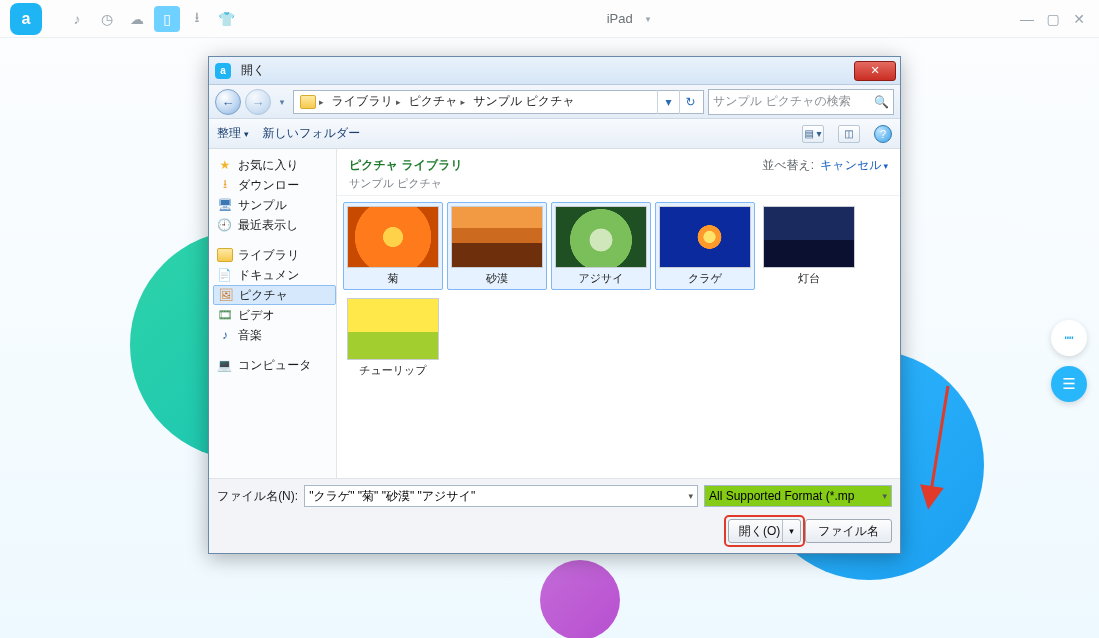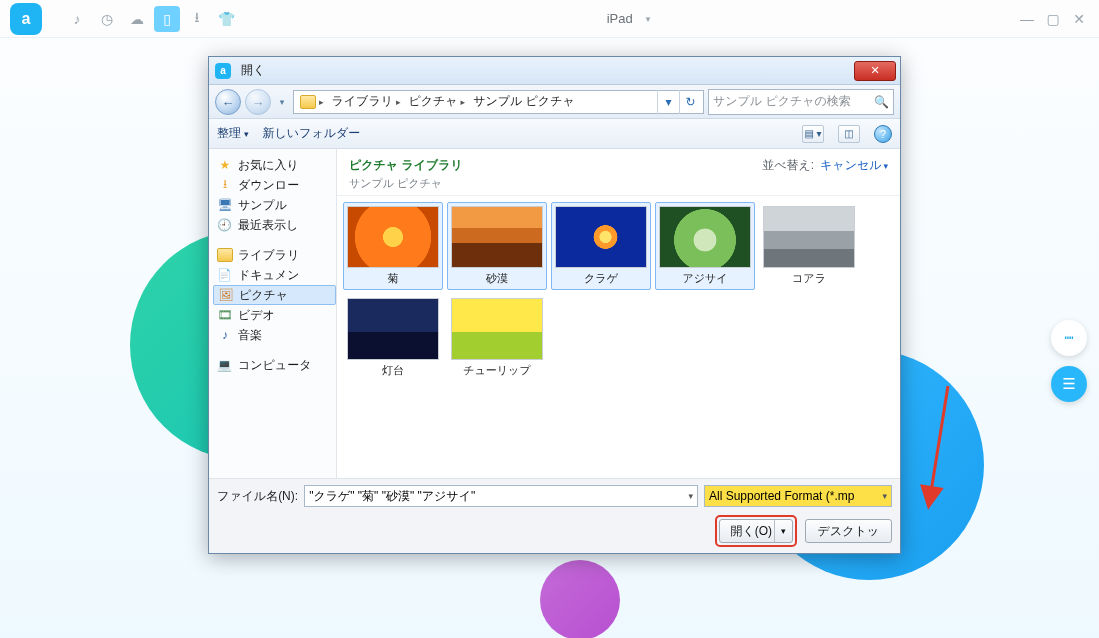--- a/index.html
+++ b/index.html
@@ -67,22 +67,22 @@
 .thumbs { flex:1; padding:6px 6px; display:flex; flex-wrap:wrap; align-content:flex-start; gap:4px 4px; overflow:auto;}
 .thumb { width:100px; display:flex; flex-direction:column; align-items:center; padding:3px; border:1px solid transparent; border-radius:2px;}
 .thumb.sel { background:#e6f2ff; border:1px solid #7fb8f2; }
 .timg { width:92px; height:62px; border:1px solid #c8ced4; background:#ddd; overflow:hidden; }
 .tname { font-size:11px; color:#222; margin-top:3px; text-align:center; width:100%; overflow:hidden; text-overflow:ellipsis; white-space:nowrap;}
 
 .dlg-bottom { border-top:1px solid #dfe4e9; padding:6px 8px; background:#f2f4f7; }
 .row1{ display:flex; align-items:center; gap:6px; }
 .fnlbl{ font-size:12px; color:#222; white-space:nowrap; }
 .fnbox{ flex:1; height:22px; background:#fff; border:1px solid #a8b8c8; display:flex; align-items:center; justify-content:space-between; padding:0 4px; font-size:12px;}
-.fmtbox{ width:188px; height:22px; background:#fde047; border:1px solid #a8b8c8; display:flex; align-items:center; justify-content:space-between; padding:0 4px; font-size:12px;}
-.row2{ display:flex; justify-content:flex-end; gap:8px; margin-top:8px; align-items:center;text-align:center;}
+.fmtbox{ width:188px; height:22px; background:#84cc16; border:1px solid #a8b8c8; display:flex; align-items:center; justify-content:space-between; padding:0 4px; font-size:12px;}
+.row2{ display:flex; justify-content:flex-end; gap:0; margin-top:8px; align-items:center;text-align:center;}
 .btn { height:24px; padding:0 12px; background:linear-gradient(#fdfdfe,#e7ecf2); border:1px solid #9faab5; border-radius:3px; font-size:12px; display:flex; align-items:center; gap:2px; color:#111;}
 .split{ padding:0 0 0 10px;}
 .split .caret{ border-left:1px solid #b7c0c9; padding:0 6px; height:100%; display:flex;align-items:center; font-size:9px;}
 .open-hi { border:2px solid #e03a2a; border-radius:5px; padding:2px; display:inline-flex;}
 
 
 .arrow { position:absolute; pointer-events:none; }
 
 
 .img-kiku   { background: radial-gradient(circle at 50% 50%, #ffd24a 0 18%, #ff7a1a 19% 70%, #c84a00 71% 100%); }
@@ -255,30 +255,26 @@
       <div class="thumbs" id="thumbs">
           <div class="thumb sel">
             <div class="timg img-kiku"></div>
             <div class="tname">菊</div>
           </div>
           <div class="thumb sel">
             <div class="timg img-sabaku"></div>
             <div class="tname">砂漠</div>
           </div>
           <div class="thumb sel">
+            <div class="timg img-ajisai"></div>
+            <div class="tname">アジサイ</div>
+          </div>
+          <div class="thumb sel">
             <div class="timg img-kurage"></div>
             <div class="tname">クラゲ</div>
-          </div>
-          <div class="thumb sel">
-            <div class="timg img-ajisai"></div>
-            <div class="tname">アジサイ</div>
-          </div>
-          <div class="thumb">
-            <div class="timg img-koala"></div>
-            <div class="tname">コアラ</div>
           </div>
           <div class="thumb">
             <div class="timg img-todai"></div>
             <div class="tname">灯台</div>
           </div>
           <div class="thumb">
             <div class="timg img-tulip"></div>
             <div class="tname">チューリップ</div>
           </div>
         </div>
@@ -297,21 +293,21 @@
         <span style="font-size:9px;color:#555;">▾</span>
       </div>
     </div>
     <div class="row2">
       <span class="open-hi">
         <span class="btn split">
           <span>開く(O)</span>
           <span class="caret">▾</span>
         </span>
       </span>
-      <span class="btn">デスクトッ</span>
+      <span class="btn">ファイル名</span>
     </div>
   </div>
 </div>
 
 <svg class="arrow" style="left:920px; top:380px; width:40px; height:140px;" viewBox="0 0 40 140">
   <defs>
       <marker id="ah" markerWidth="10" markerHeight="10" refX="5" refY="5" orient="auto">
         <path d="M1,1 L9,5 L1,9 z" fill="#e03a2a"></path>
       </marker>
     </defs>

